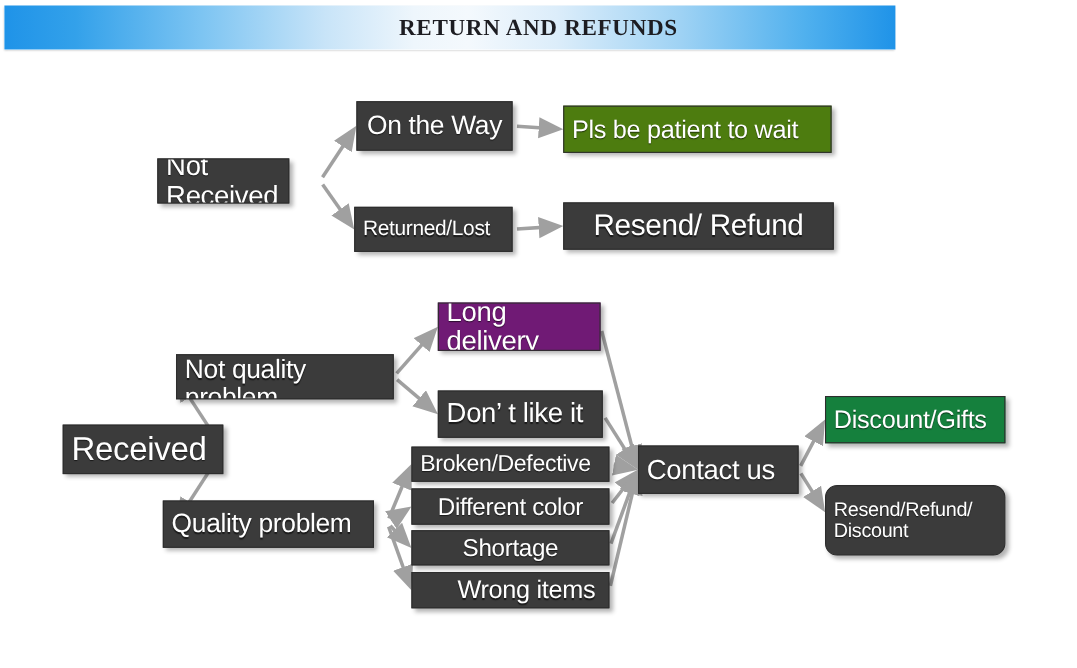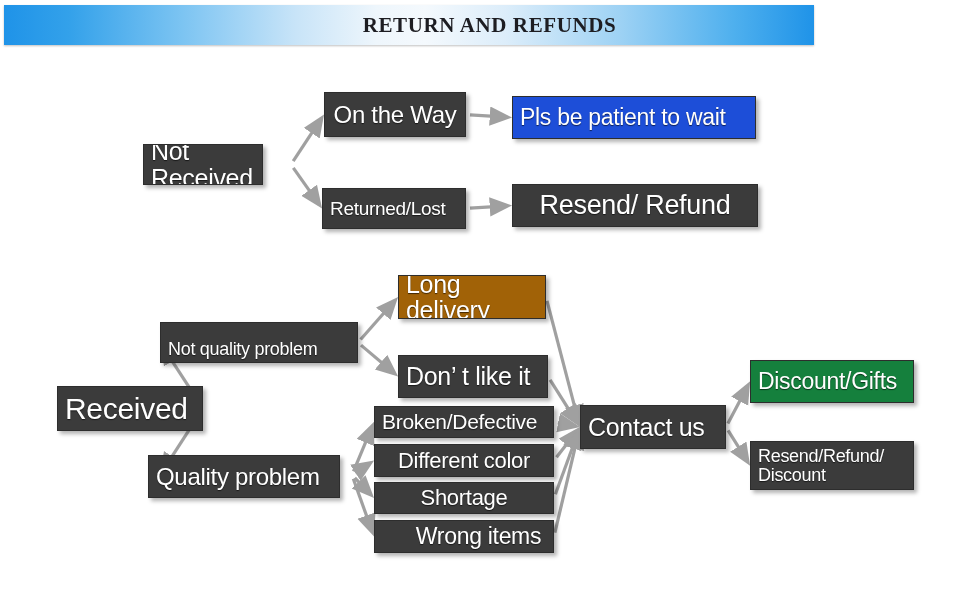--- a/index.html
+++ b/index.html
@@ -134,36 +134,36 @@
   <div id="node-layer">
       <div class="node lft" style="left: 143px; top: 144px; width: 120px; height: 41px; background: rgb(59, 59, 59);">
         <span style="font-size: 25px;">Not Received</span>
       </div>
       <div class="node ctr" style="left: 324px; top: 92px; width: 142px; height: 45px; background: rgb(59, 59, 59);">
         <span style="font-size: 24px;">On the Way</span>
       </div>
       <div class="node lft" style="left: 322px; top: 188px; width: 144px; height: 41px; background: rgb(59, 59, 59);">
         <span style="font-size: 19px;">Returned/Lost</span>
       </div>
-      <div class="node lft" style="left: 512px; top: 96px; width: 244px; height: 43px; background: #1d4ed8;">
+      <div class="node lft" style="left: 512px; top: 96px; width: 244px; height: 43px; background: #4d7c0f;">
         <span style="font-size: 23px;">Pls be patient to wait</span>
       </div>
       <div class="node ctr" style="left: 512px; top: 184px; width: 246px; height: 43px; background: rgb(59, 59, 59);">
         <span style="font-size: 27px;">Resend/ Refund</span>
       </div>
       <div class="node lft" style="left: 57px; top: 386px; width: 146px; height: 45px; background: rgb(59, 59, 59);">
         <span style="font-size: 30px;">Received</span>
       </div>
       <div class="node lft" style="left: 160px; top: 322px; width: 198px; height: 41px; background: rgb(59, 59, 59);">
-        <span style="font-size: 18px; margin-top: 13px;">Not quality problem</span>
+        <span style="font-size: 24px; margin-top: 13px;">Not quality problem</span>
       </div>
       <div class="node lft" style="left: 148px; top: 455px; width: 192px; height: 43px; background: rgb(59, 59, 59);">
         <span style="font-size: 24px;">Quality problem</span>
       </div>
-      <div class="node lft" style="left: 398px; top: 275px; width: 148px; height: 44px; background: #a16207;">
+      <div class="node lft" style="left: 398px; top: 275px; width: 148px; height: 44px; background: #701a75;">
         <span style="font-size: 25px;">Long delivery</span>
       </div>
       <div class="node lft" style="left: 398px; top: 355px; width: 150px; height: 43px; background: rgb(59, 59, 59);">
         <span style="font-size: 25px;">Don’  t like it</span>
       </div>
       <div class="node lft" style="left: 374px; top: 406px; width: 180px; height: 32px; background: rgb(59, 59, 59);">
         <span style="font-size: 21px;">Broken/Defective</span>
       </div>
       <div class="node ctr" style="left: 374px; top: 444px; width: 180px; height: 33px; background: rgb(59, 59, 59);">
         <span style="font-size: 22px;">Different color</span>
@@ -173,19 +173,19 @@
       </div>
       <div class="node ctr" style="left: 374px; top: 520px; width: 180px; height: 33px; background: rgb(59, 59, 59);">
         <span style="font-size: 23px; padding-left: 29px;">Wrong items</span>
       </div>
       <div class="node lft" style="left: 580px; top: 405px; width: 146px; height: 44px; background: rgb(59, 59, 59);">
         <span style="font-size: 25px;">Contact us</span>
       </div>
       <div class="node lft" style="left: 750px; top: 360px; width: 164px; height: 43px; background: #15803d;">
         <span style="font-size: 23px;">Discount/Gifts</span>
       </div>
-      <div class="node lft" style="left: 750px; top: 441px; width: 164px; height: 49px; background: rgb(59, 59, 59);">
+      <div class="node lft" style="left: 750px; top: 441px; width: 164px; height: 64px; background: rgb(59, 59, 59); border-radius: 11px;">
         <span style="font-size: 18px;">Resend/Refund/
 Discount</span>
       </div>
     </div>
 
 </div>
 
 </body></html>

